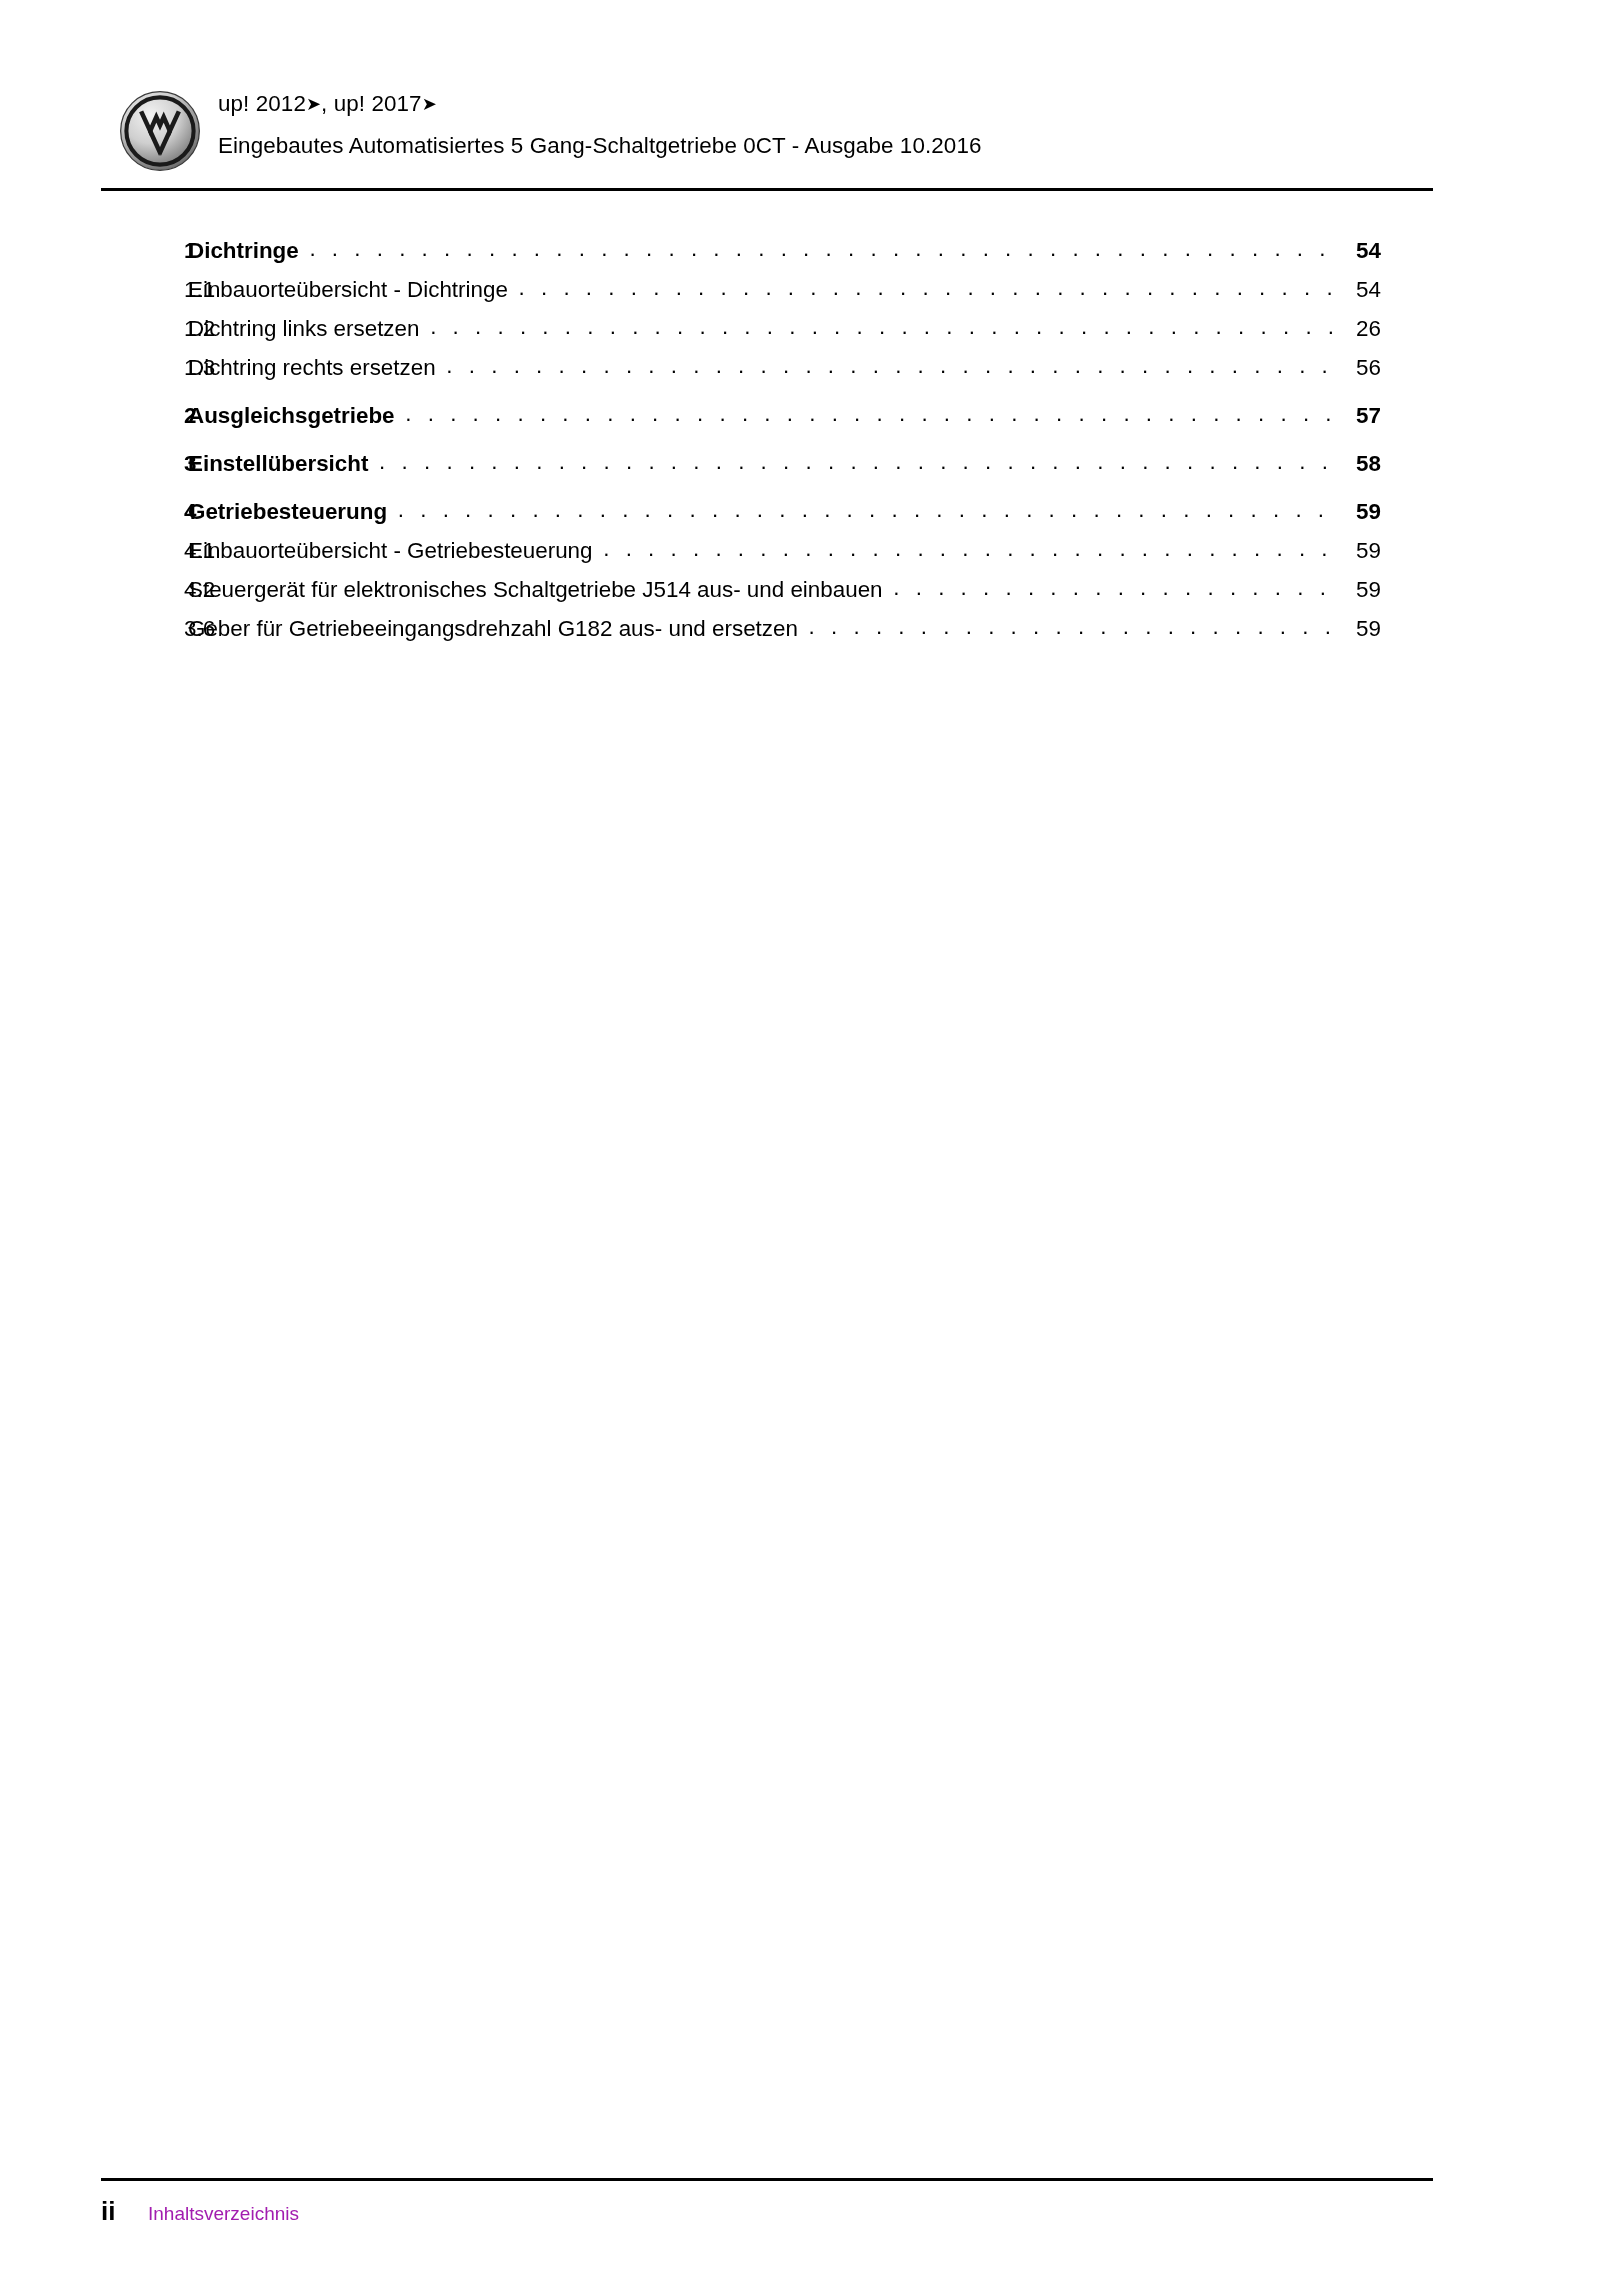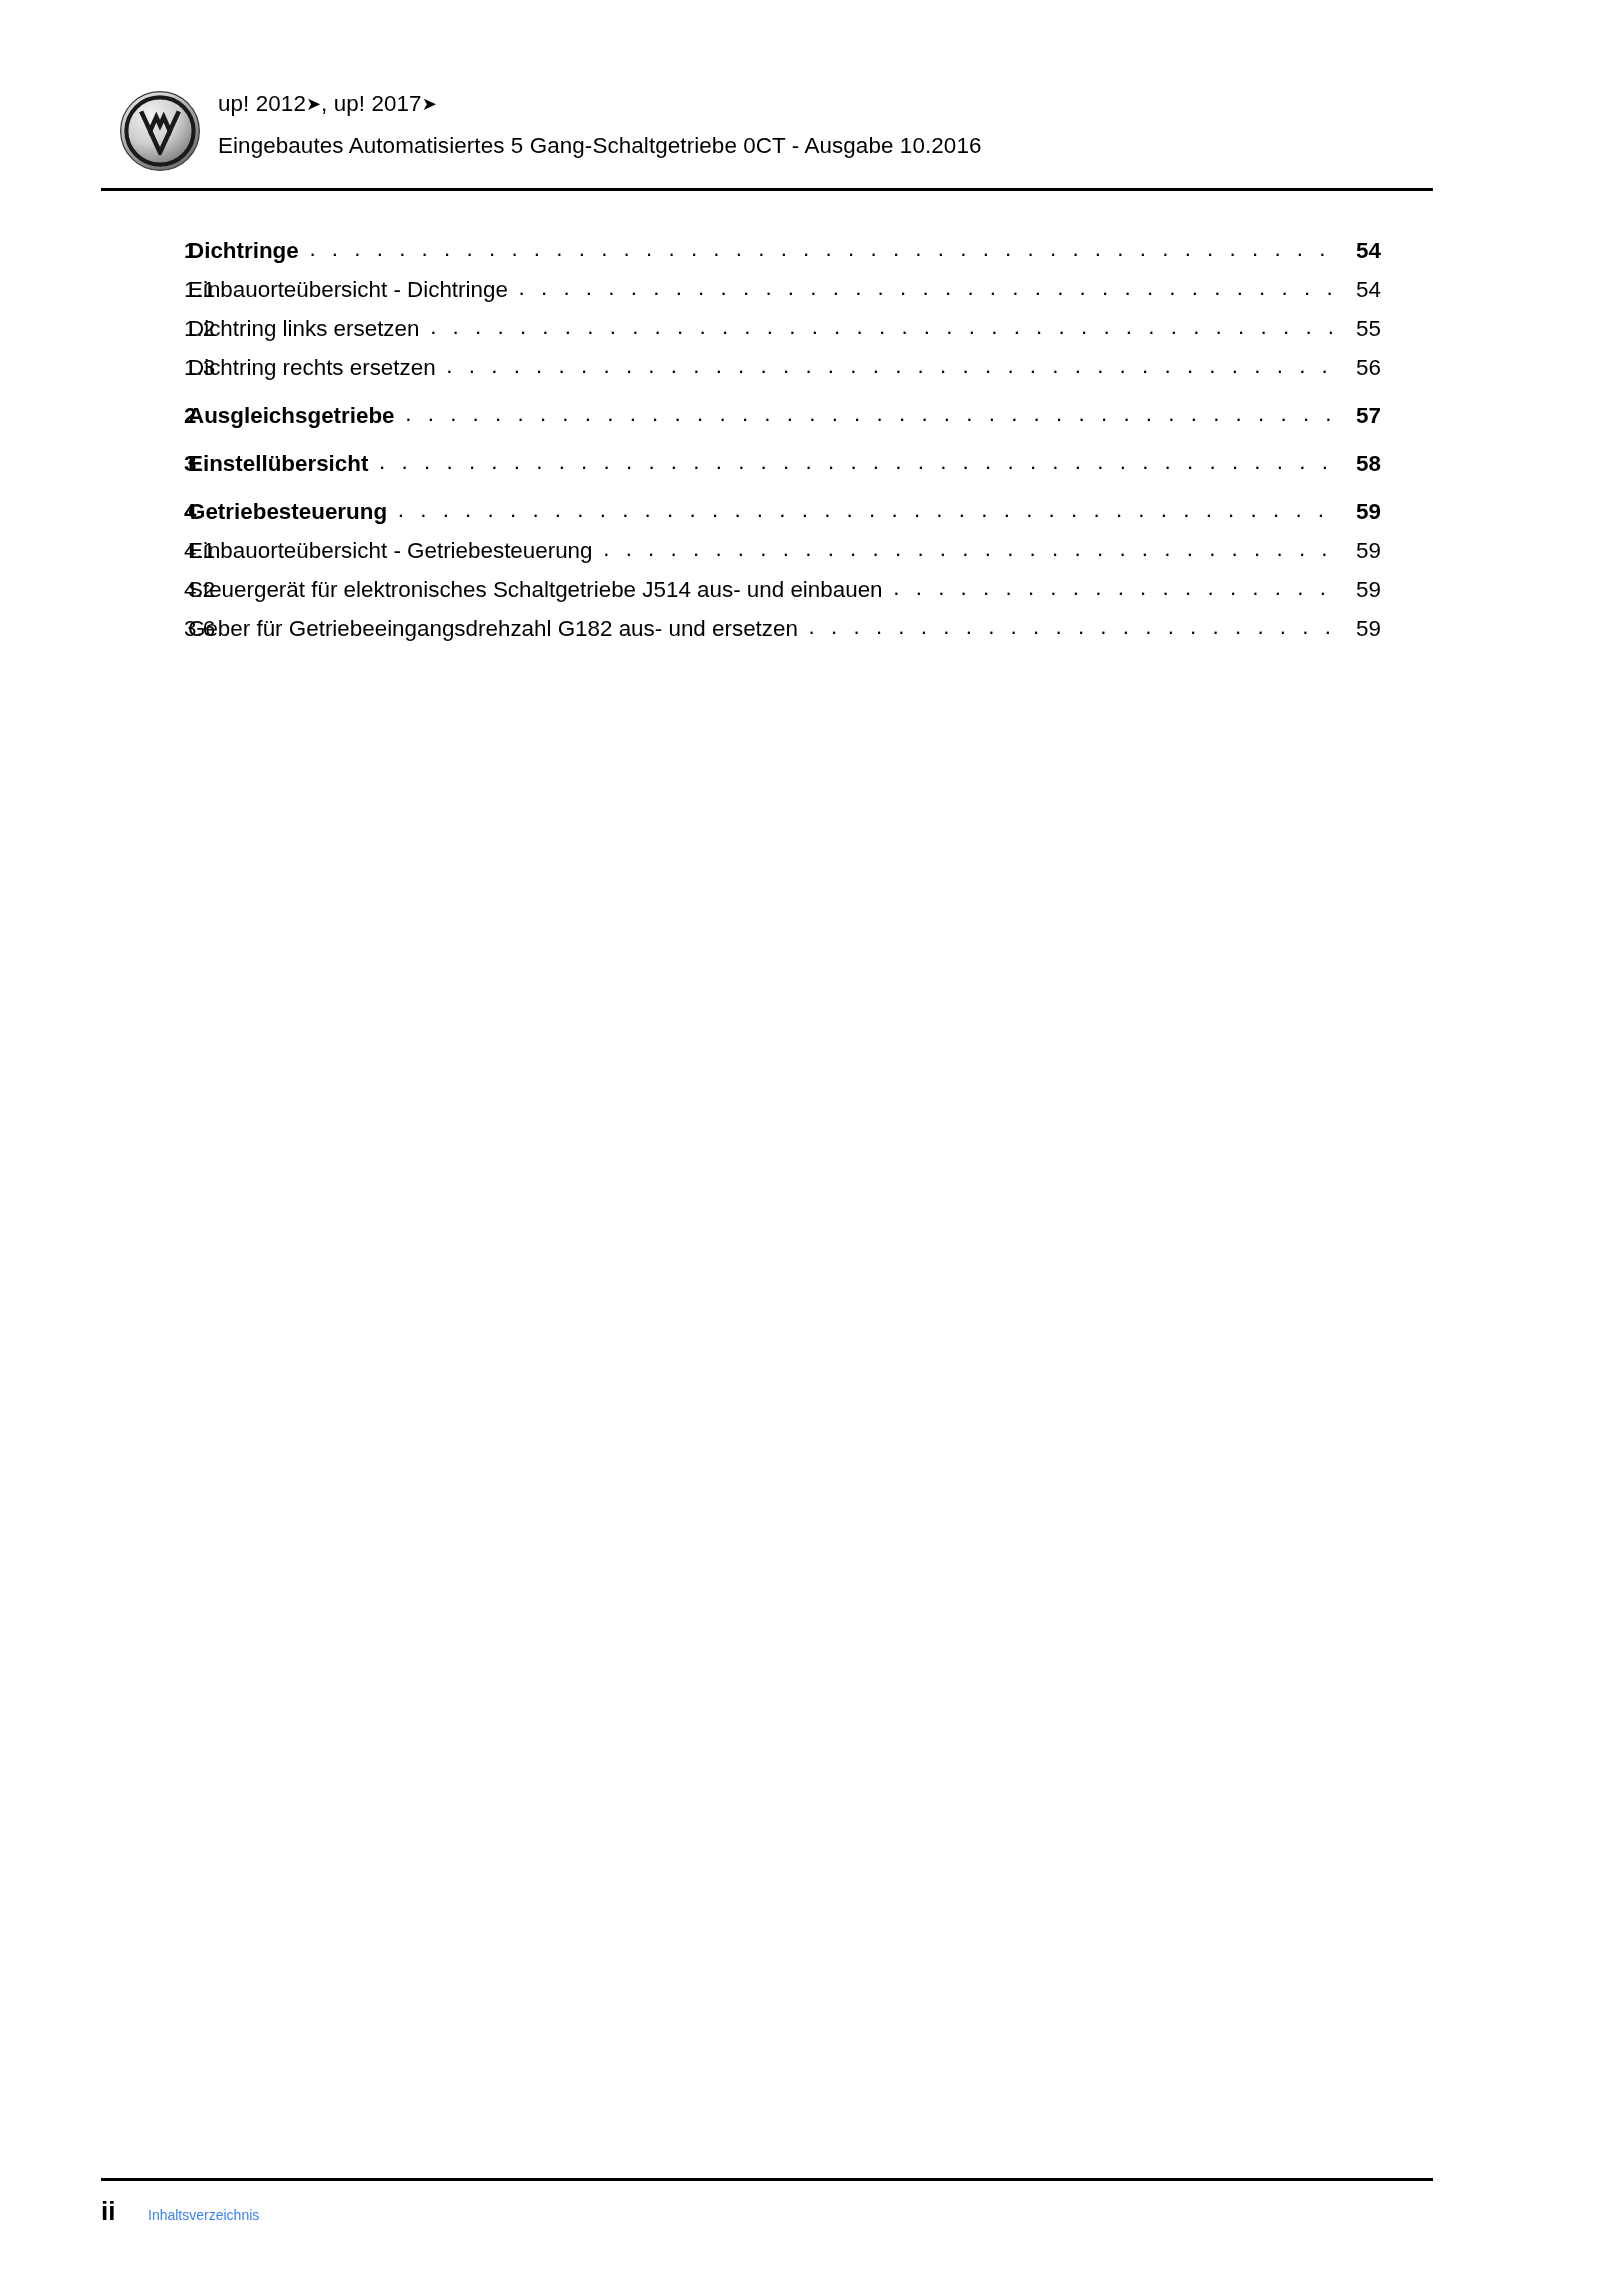--- a/index.html
+++ b/index.html
@@ -142,22 +142,22 @@
     display: flex;
     align-items: baseline;
   }
   .footer-pagenum {
     font-size: 26px;
     font-weight: bold;
     width: 47px;
     color: #000;
   }
   .footer-label {
-    font-size: 14px;
-    color: #3b82f6;
+    font-size: 19px;
+    color: #a21caf;
   }
 </style>
 </head>
 <body>
 
 <div class="page">
 
   <div class="header">
     <div class="header-inner">
       <svg class="vw-logo" viewBox="0 0 100 100">
@@ -202,21 +202,21 @@
           <span>. . . . . . . . . . . . . . . . . . . . . . . . . . . . . . . . . . . . . . . . . . . . . . . . . . . . . . . . . . . . . . . . . . . . . . . . . . . . . . . . . . . . . . . . . . . . . . . .</span>
         </div>
         <div class="toc-page">54</div>
       </div>
       <div class="toc-row level2">
         <div class="toc-num">1.2</div>
         <div class="toc-title">Dichtring links ersetzen</div>
         <div class="toc-dots">
           <span>. . . . . . . . . . . . . . . . . . . . . . . . . . . . . . . . . . . . . . . . . . . . . . . . . . . . . . . . . . . . . . . . . . . . . . . . . . . . . . . . . . . . . . . . . . . . . . . .</span>
         </div>
-        <div class="toc-page">55</div>
+        <div class="toc-page">26</div>
       </div>
       <div class="toc-row level2">
         <div class="toc-num">1.3</div>
         <div class="toc-title">Dichtring rechts ersetzen</div>
         <div class="toc-dots">
           <span>. . . . . . . . . . . . . . . . . . . . . . . . . . . . . . . . . . . . . . . . . . . . . . . . . . . . . . . . . . . . . . . . . . . . . . . . . . . . . . . . . . . . . . . . . . . . . . . .</span>
         </div>
         <div class="toc-page">56</div>
       </div>
       <div class="toc-row level1 spaced-above">

